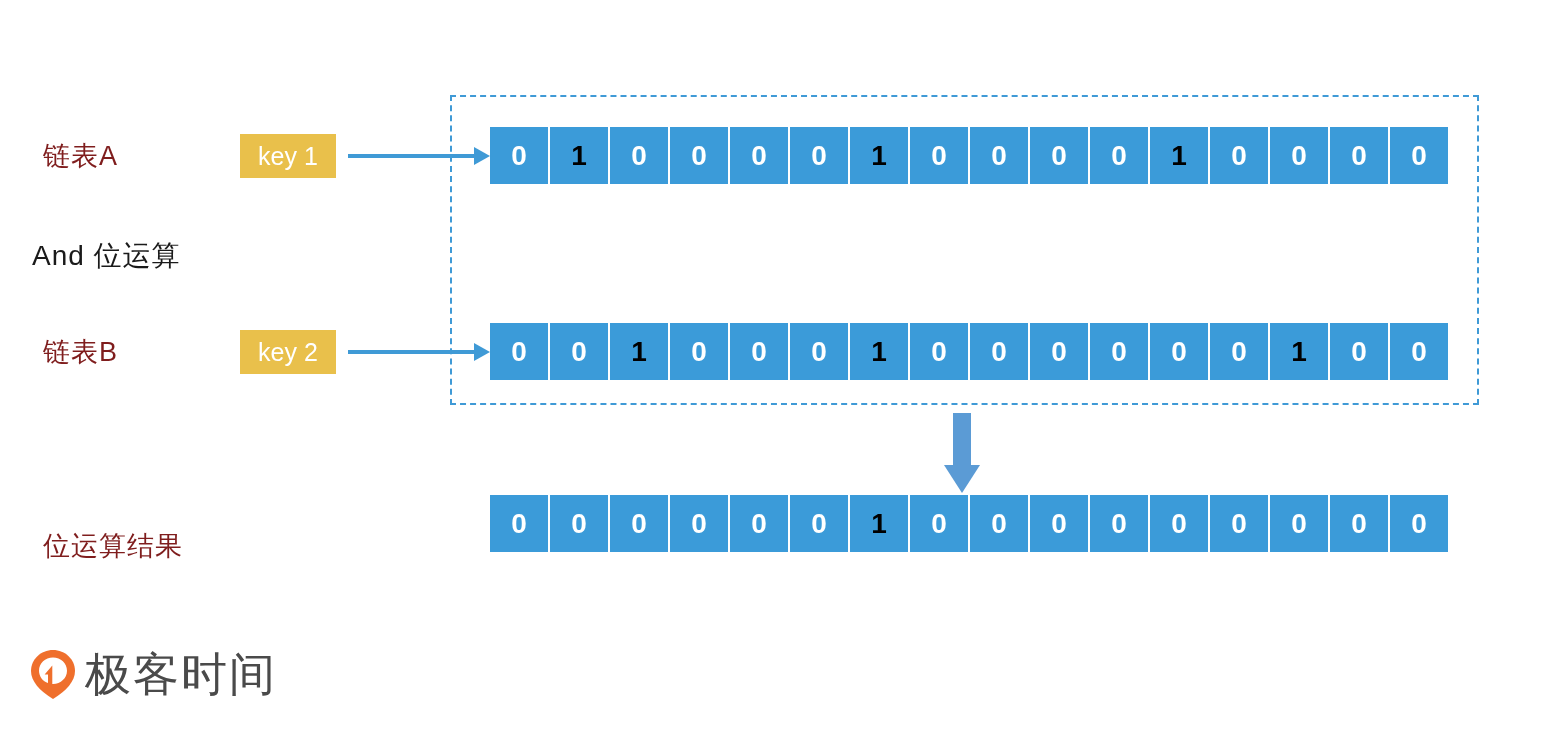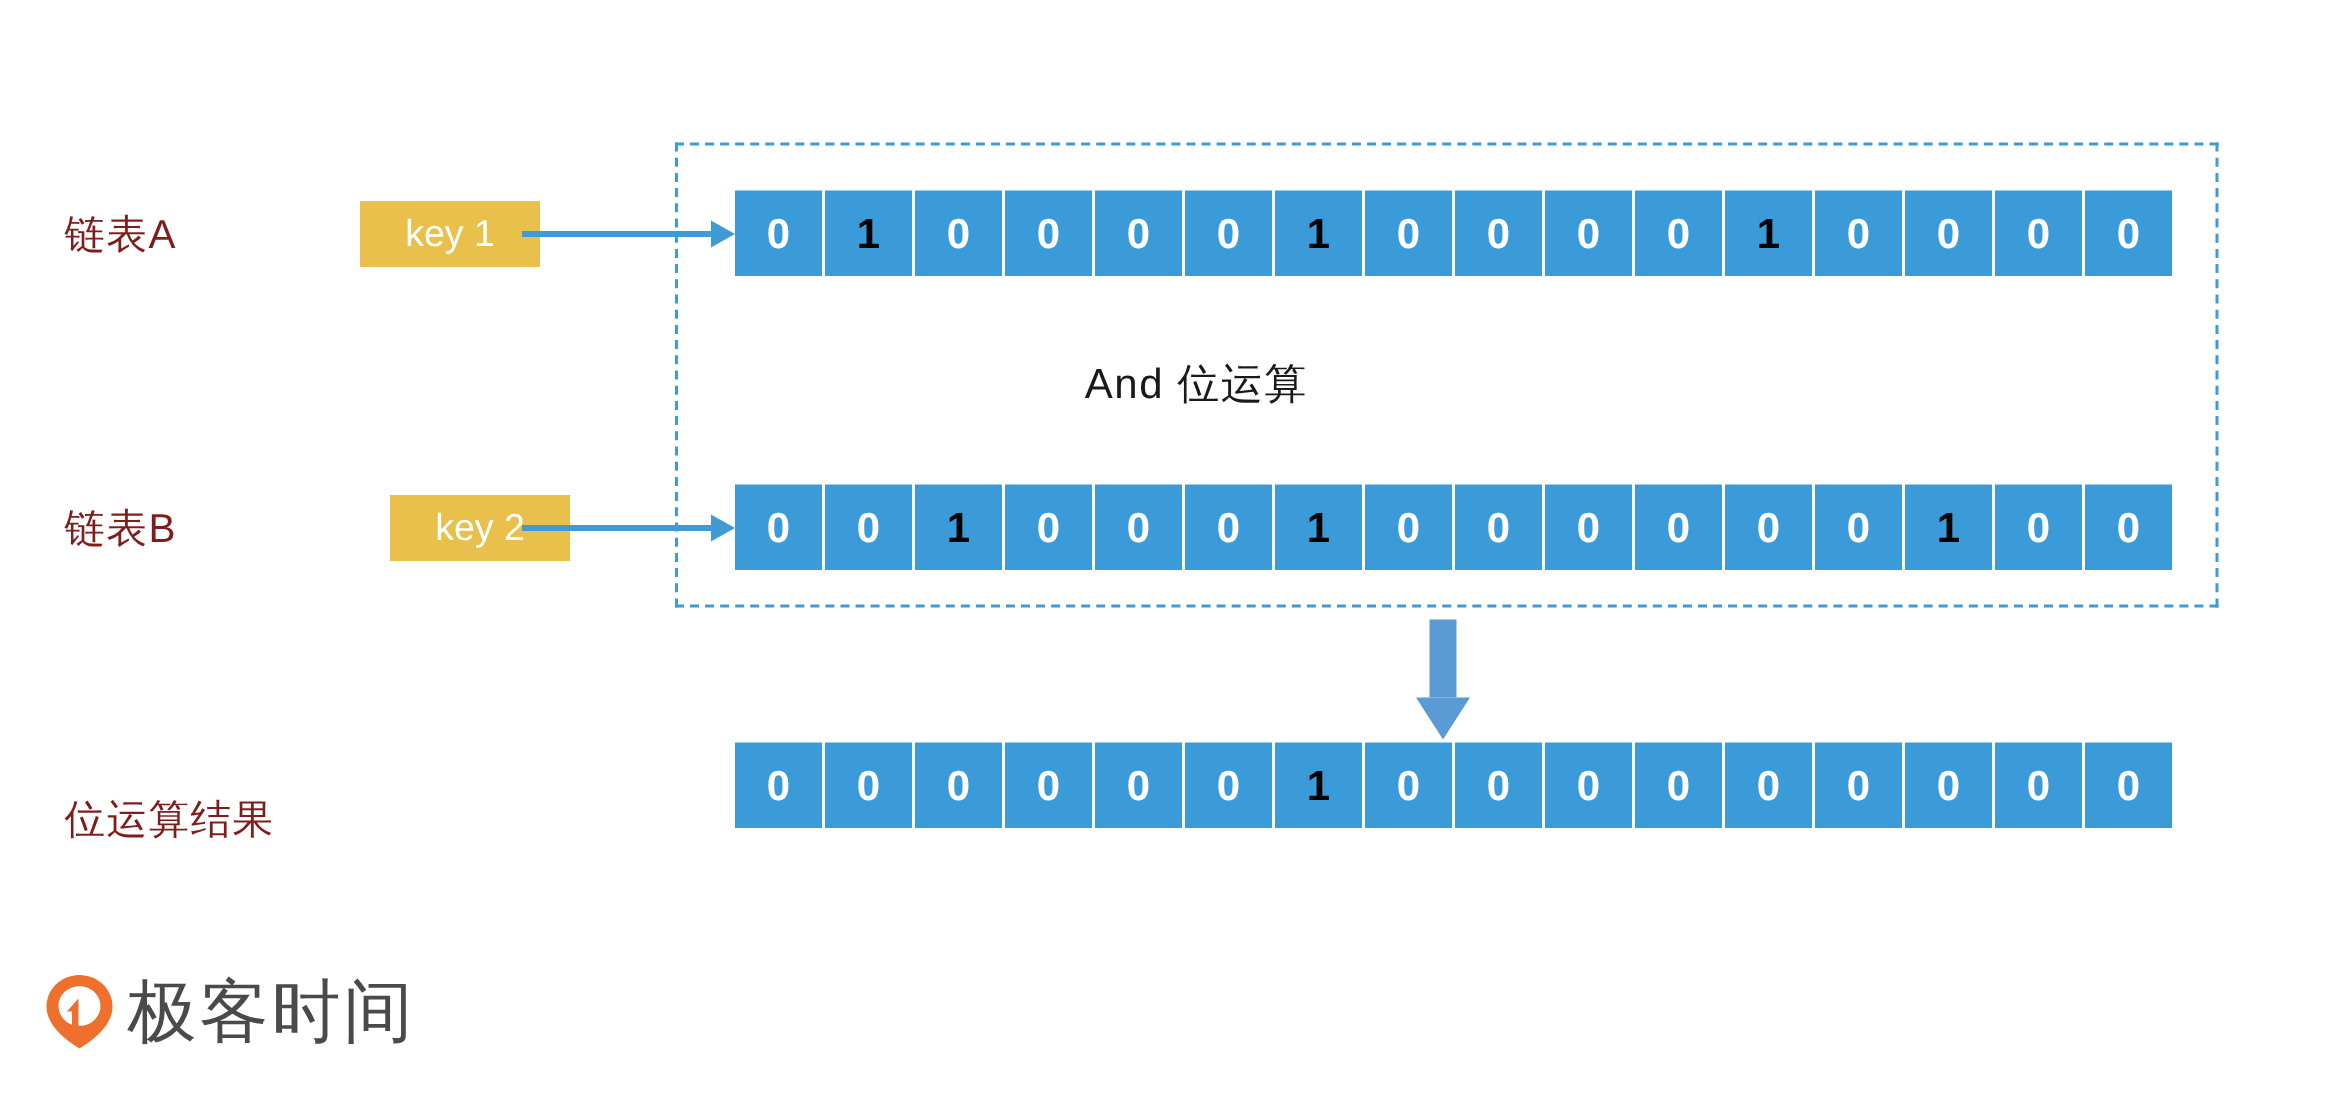--- a/index.html
+++ b/index.html
@@ -44,33 +44,33 @@
     line-height: 1;
   }
   .row-label.a      { top: 143px; }
   .row-label.b      { top: 339px; }
   .row-label.result { top: 533px; }
 
   
   .key-badge {
     position: absolute;
     left: 240px;
-    width: 120px;
+    width: 96px;
     height: 44px;
     background: #e9c04b;
     color: #ffffff;
     font-size: 25px;
     display: flex;
     align-items: center;
     justify-content: center;
     box-sizing: border-box;
     line-height: 1;
   }
   .key-badge.k1 { top: 134px; }
-  .key-badge.k2 { top: 330px; margin-left: 20px; }
+  .key-badge.k2 { top: 330px; }
 
   
   .connector {
     position: absolute;
     left: 348px;
     width: 142px;
     height: 24px;
   }
   .connector.c1 { top: 144px; }
   .connector.c2 { top: 340px; }
@@ -119,21 +119,20 @@
   .bit-cell.one {
     color: #000000;
   }
 
   
   .op-text {
     position: absolute;
     left: 0;
     right: 0;
     top: 237px;
-    text-align: center;
     font-size: 28px;
     color: #1a1a1a;
     letter-spacing: 1px;
     pointer-events: none;
   }
   .op-text .inner {
     display: inline-block;
     margin-left: 32px;
   }
 

